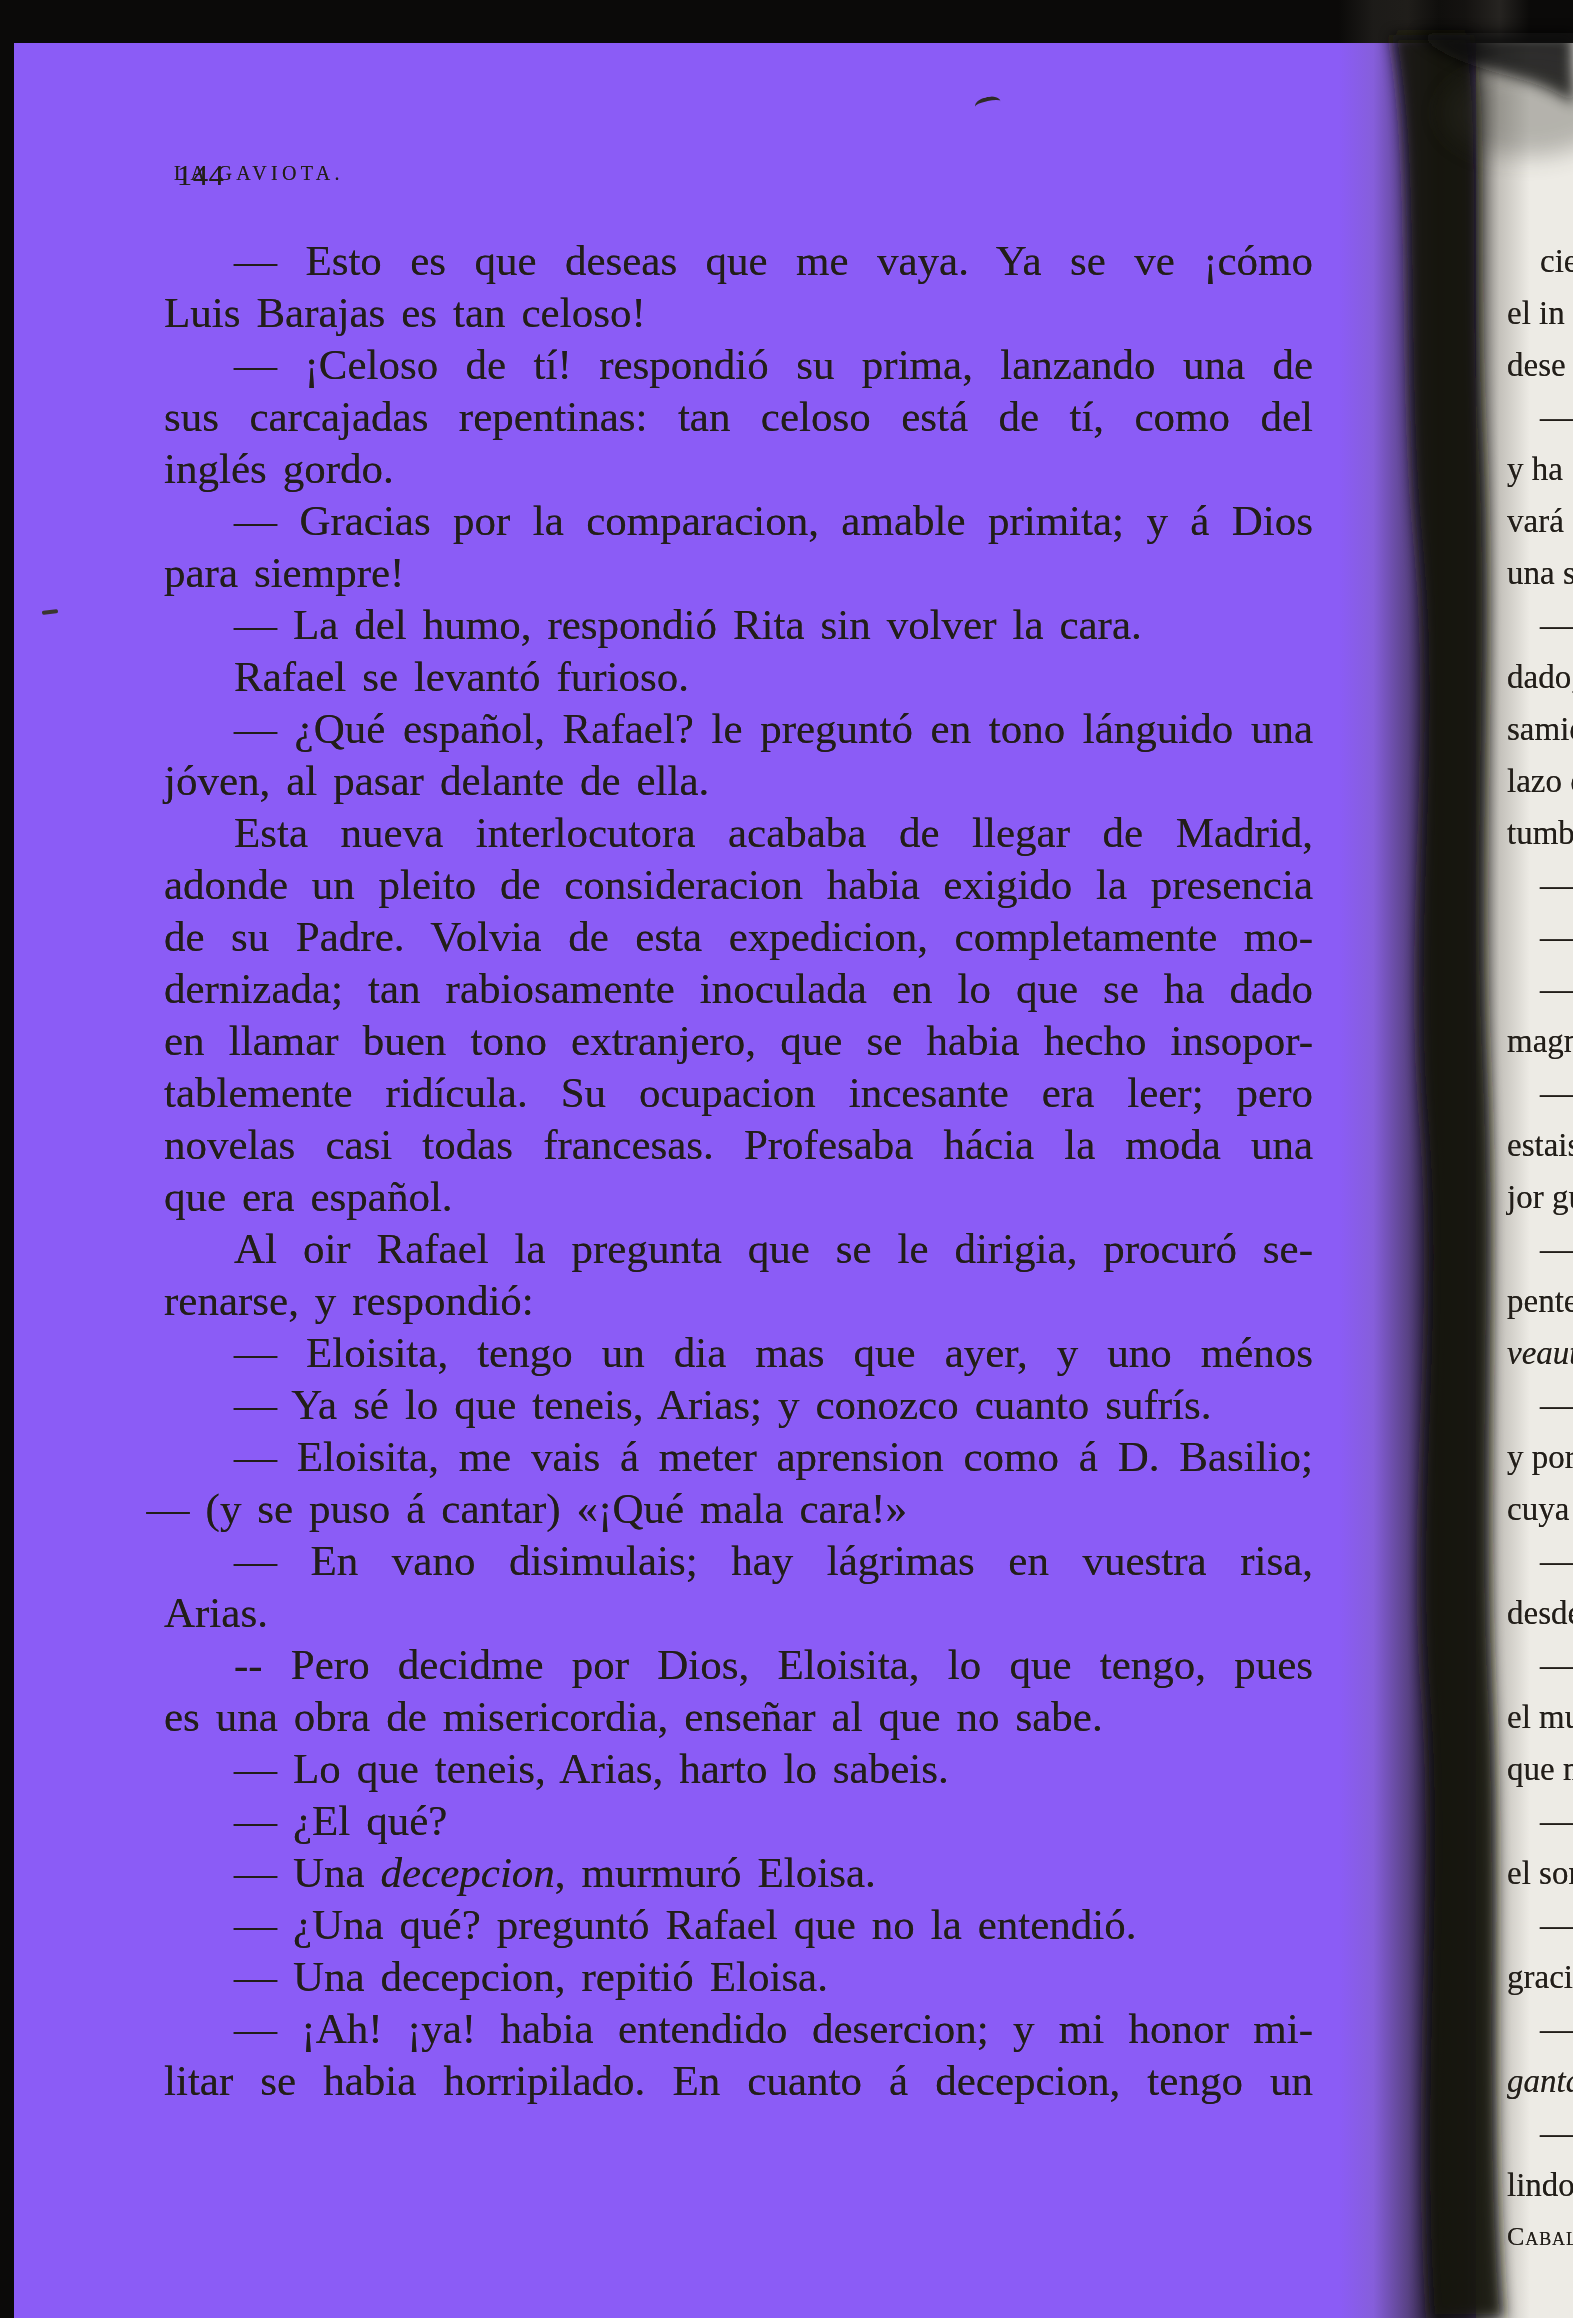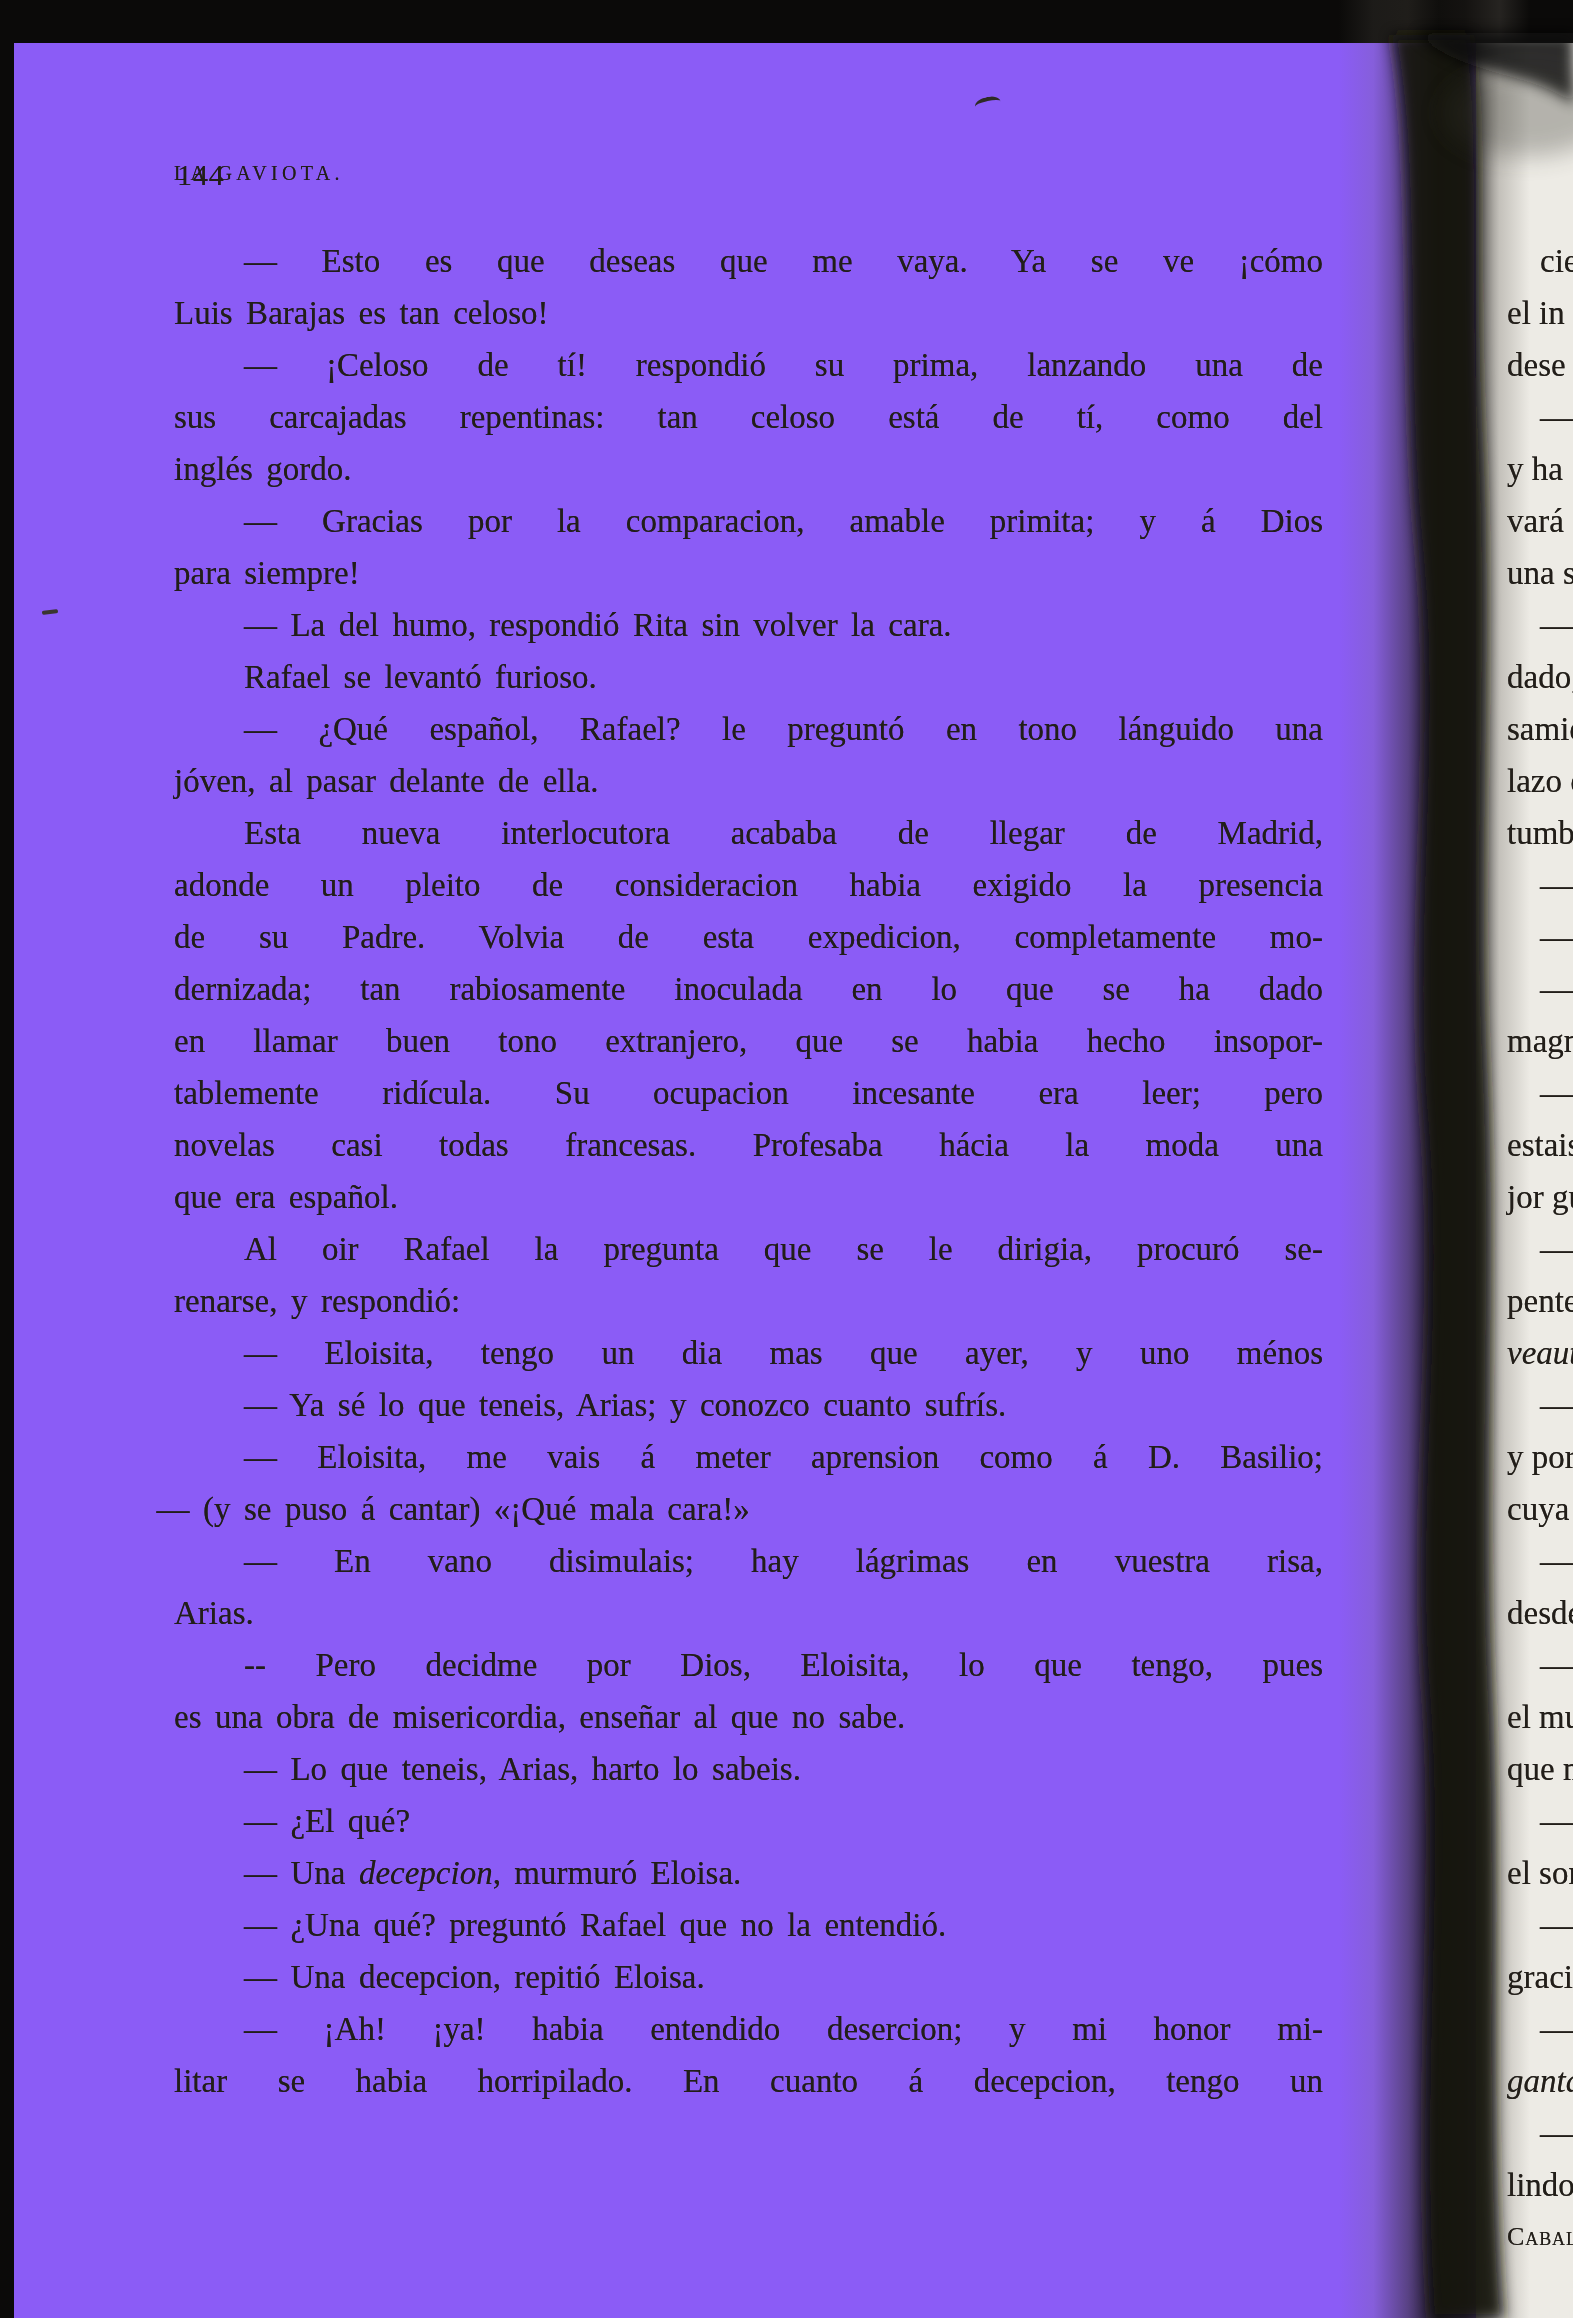--- a/index.html
+++ b/index.html
@@ -10,21 +10,21 @@
   .facing-paper{position:absolute;left:1476px;top:43px;width:97px;height:2275px;background:#edebe5;}
   .gutter-grad{position:absolute;left:1339px;top:0;width:191px;height:2319px;
     background:linear-gradient(90deg, rgba(110,105,96,0) 0%, rgba(110,105,96,0.18) 18%,
       rgba(48,45,40,0.55) 36%, rgba(16,15,13,0.95) 52%, rgba(22,20,18,0.85) 66%,
       rgba(100,95,88,0.30) 84%, rgba(110,105,96,0) 100%);}
   .scan-svg{position:absolute;left:0;top:0;pointer-events:none;}
   .pgnum{position:absolute;left:177px;top:158px;font-size:30px;letter-spacing:0.9px;
          text-shadow:0 0 0.5px rgba(35,30,25,0.75);}
   .runhead{position:absolute;left:174px;top:162px;width:1087px;text-align:left;
            font-size:20px;letter-spacing:4.3px;text-shadow:0 0 0.5px rgba(35,30,25,0.75);}
-  .textblock{position:absolute;left:174px;top:235px;width:1149px;font-size:33px;
+  .textblock{position:absolute;left:164px;top:235px;width:1149px;font-size:43px;
              line-height:52px;text-shadow:0 0 0.5px rgba(35,30,25,0.75);}
   .line{text-align:left;word-spacing:5.2px;white-space:nowrap;}
   .line.just{text-align:justify;text-align-last:justify;word-spacing:normal;white-space:normal;}
   .line.first{padding-left:70px;}
   .line.outdent{margin-left:-17.4px;}
   .facing-col{position:absolute;left:1507px;top:235px;width:278px;font-size:33px;
               line-height:52px;white-space:nowrap;text-shadow:0 0 0.5px rgba(35,30,25,0.75);}
   .find{padding-left:33px;}
   .fsig{font-variant:small-caps;font-size:26px;letter-spacing:0.9px;}
   .mark-tilde{position:absolute;left:975px;top:97px;width:26px;height:10.4px;

